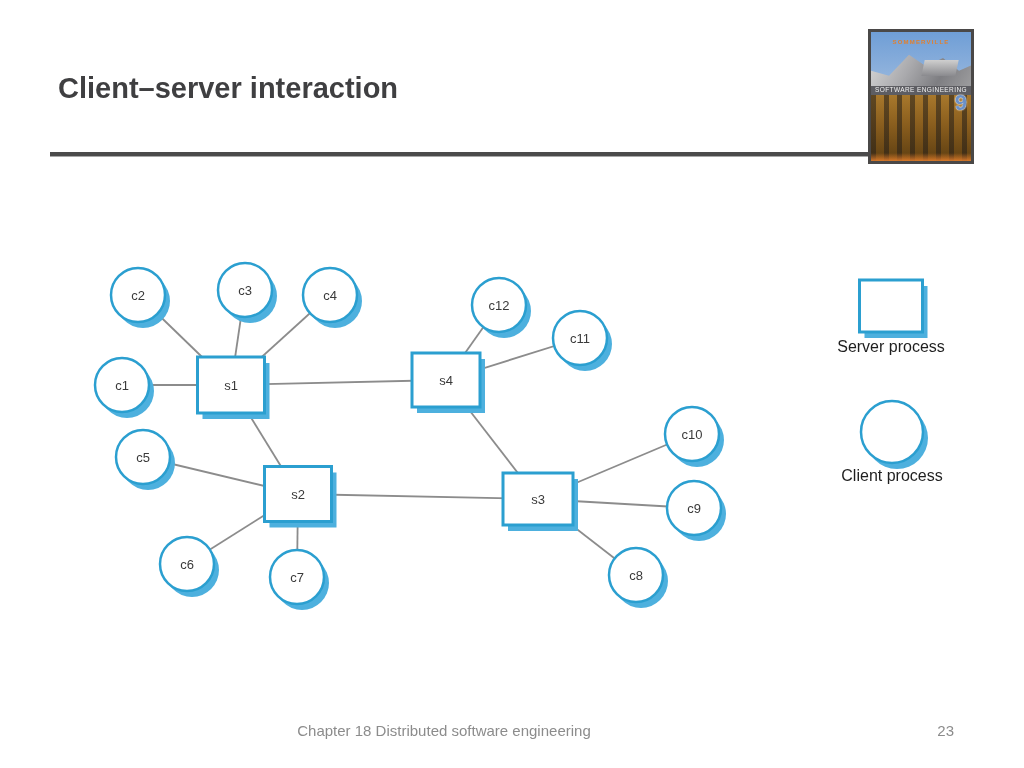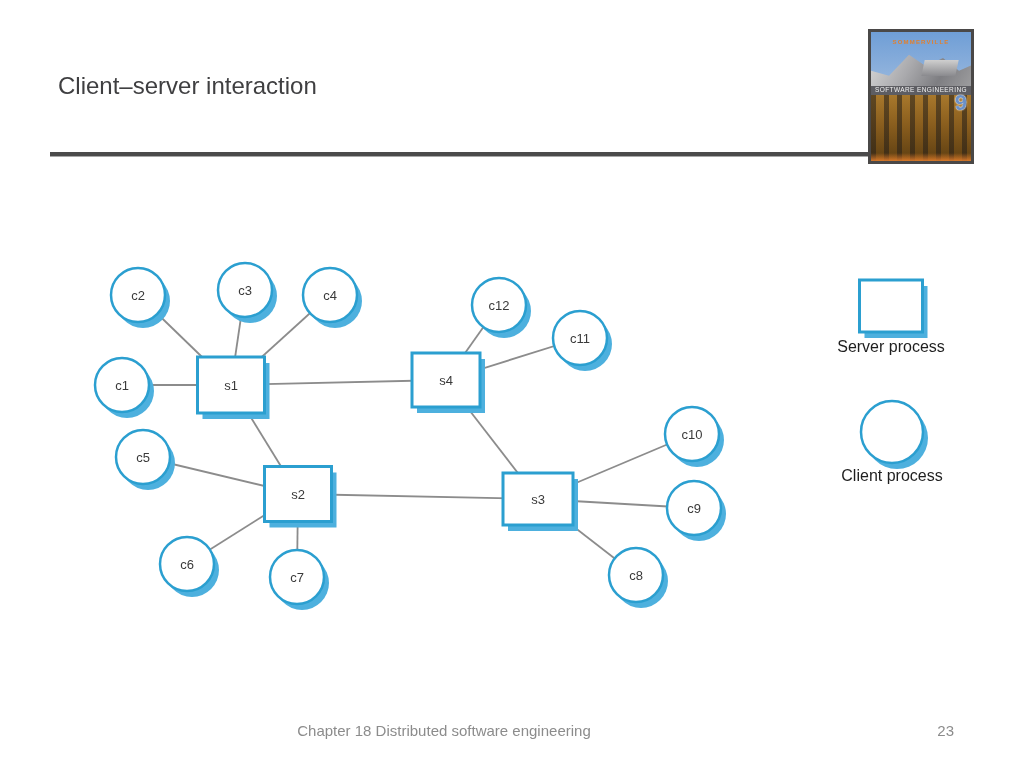--- a/index.html
+++ b/index.html
@@ -2,21 +2,21 @@
 <html><head>
 <meta charset="utf-8">
 <style>
   html,body{margin:0;padding:0;}
   body{
     width:1024px;height:768px;position:relative;background:#ffffff;
     font-family:"Liberation Sans",sans-serif;overflow:hidden;
   }
   .slide-title{
     position:absolute;left:58px;top:72px;
-    font-size:24px;font-weight:normal;color:#3f3f41;letter-spacing:0px;
+    font-size:29px;font-weight:bold;color:#3f3f41;letter-spacing:0px;
   }
   .title-rule{
     position:absolute;left:50px;top:152px;width:923px;height:4px;
     background:#4b4b4b;border-bottom:1px solid #a8a8a8;z-index:1;
   }
   .diagram-svg{position:absolute;left:0;top:0;z-index:2;}
   .footer{
     position:absolute;top:722px;left:0;width:888px;text-align:center;
     font-size:15px;color:#8c8c8c;z-index:2;
   }

